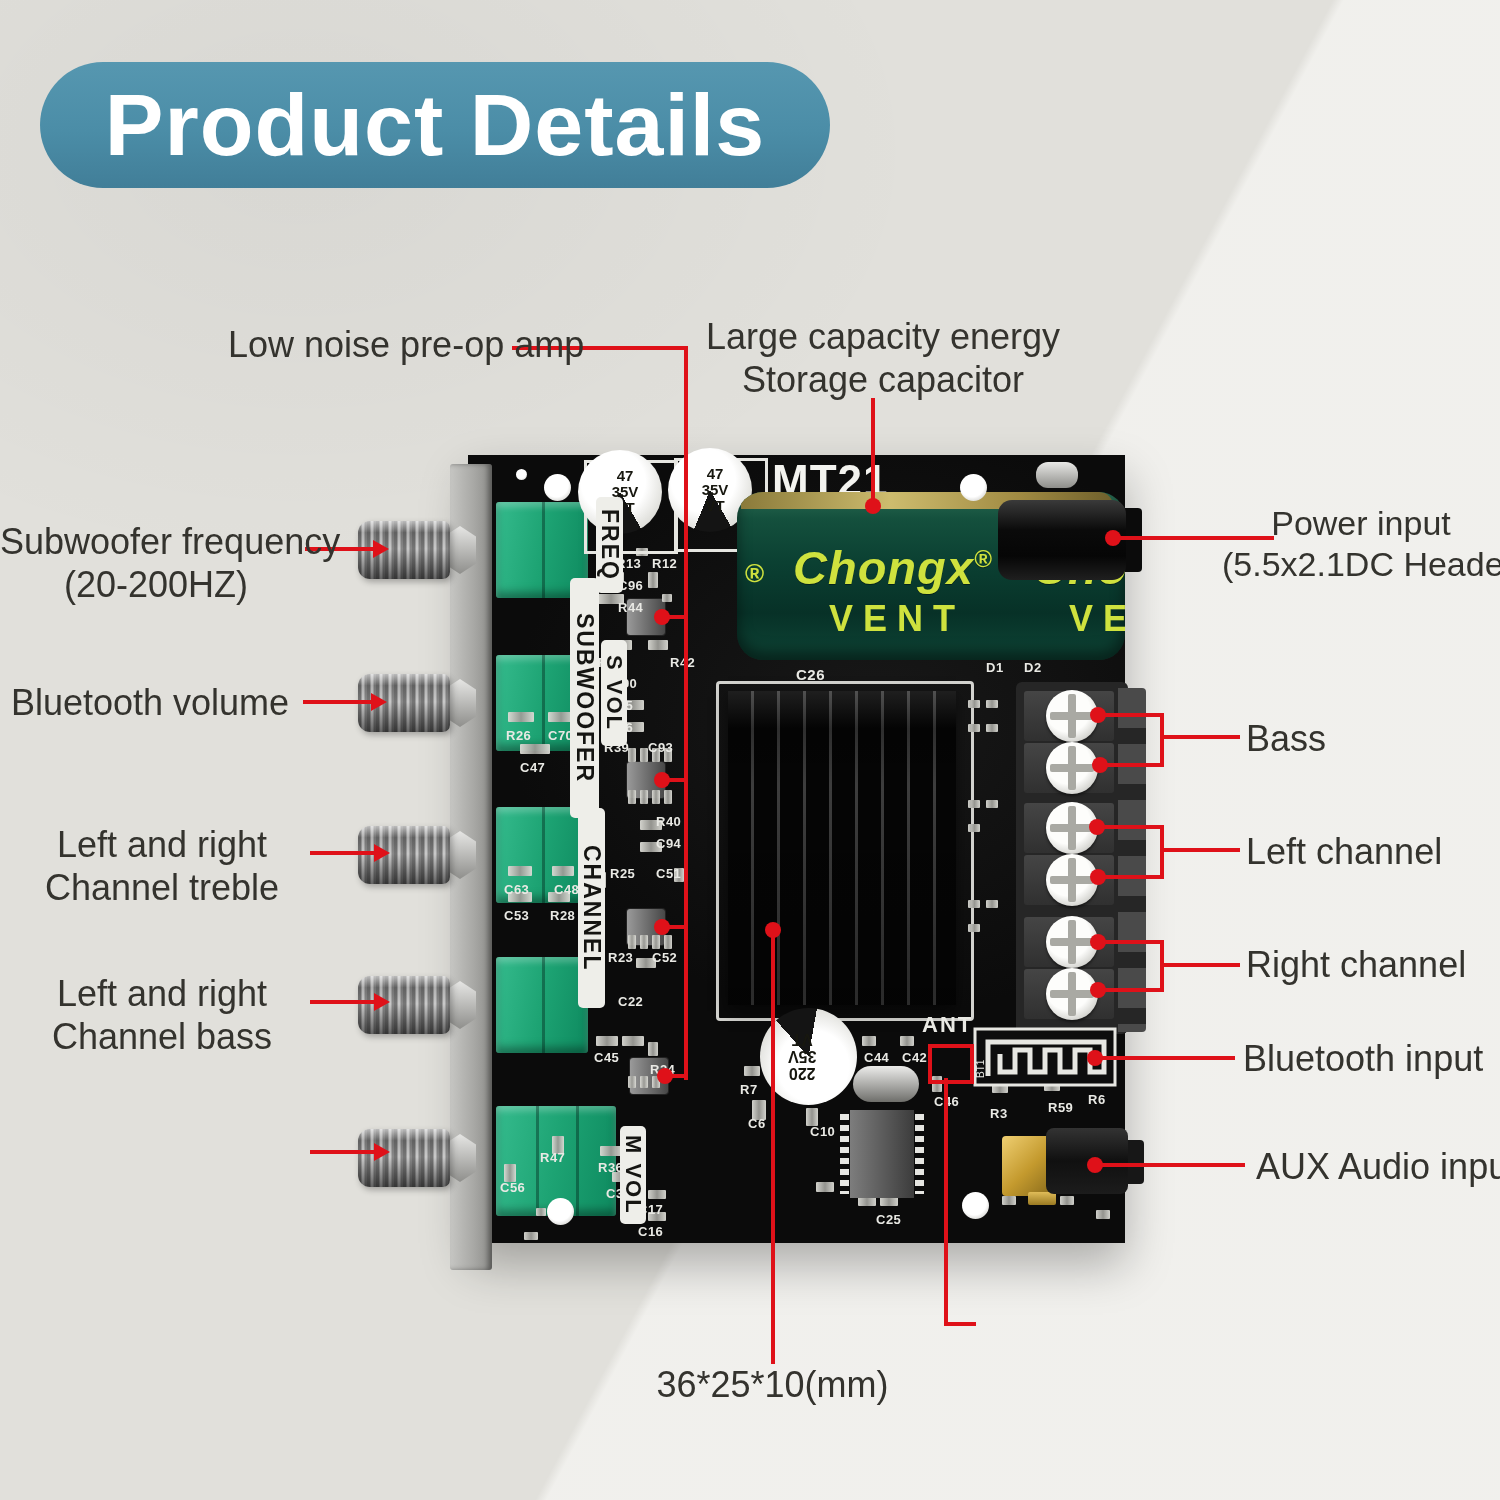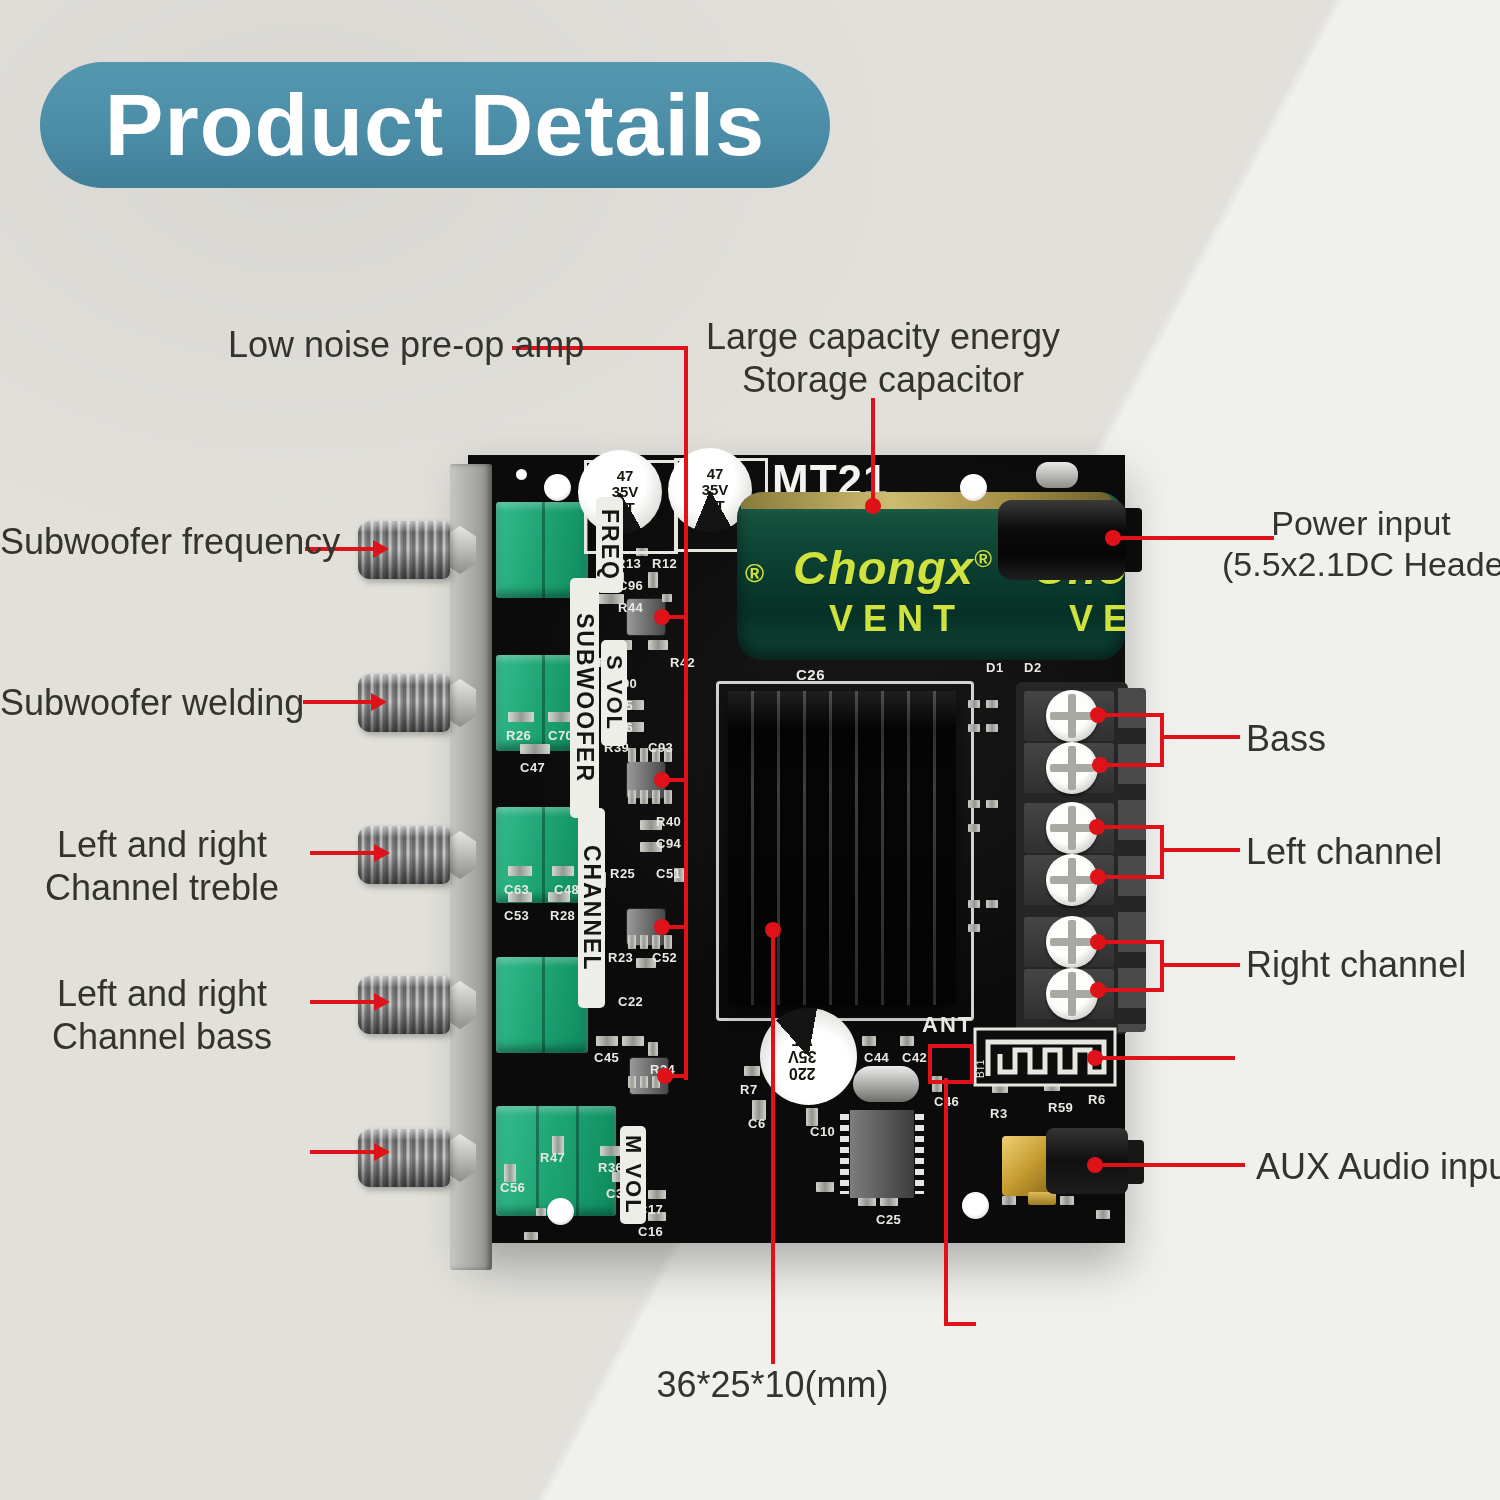--- a/index.html
+++ b/index.html
@@ -433,23 +433,24 @@
 
   <div class="abs lbl" style="left:228px;top:323px;width:320px;">
     <div>Low noise pre-op amp</div>
   </div>
   <div class="abs lbl c" style="left:688px;top:315px;width:390px;">
     <div>Large capacity energy</div>
       <div>Storage capacitor</div>
   </div>
   <div class="abs lbl c" style="left:0px;top:520px;width:312px;">
     <div>Subwoofer frequency</div>
+      <div>(20-200HZ)</div>
   </div>
   <div class="abs lbl c" style="left:0px;top:681px;width:300px;">
-    <div>Subwoofer welding</div>
+    <div>Bluetooth volume</div>
   </div>
   <div class="abs lbl c" style="left:28px;top:823px;width:268px;">
     <div>Left and right</div>
       <div>Channel treble</div>
   </div>
   <div class="abs lbl c" style="left:28px;top:972px;width:268px;">
     <div>Left and right</div>
       <div>Channel bass</div>
   </div>
   <div class="abs lbl c small" style="left:1222px;top:503px;width:278px;">
@@ -458,20 +459,23 @@
   </div>
   <div class="abs lbl" style="left:1246px;top:717px;">
     <div>Bass</div>
   </div>
   <div class="abs lbl" style="left:1246px;top:830px;">
     <div>Left channel</div>
   </div>
   <div class="abs lbl" style="left:1246px;top:943px;">
     <div>Right channel</div>
   </div>
+  <div class="abs lbl" style="left:1243px;top:1037px;">
+    <div>Bluetooth input</div>
+  </div>
   <div class="abs lbl" style="left:1256px;top:1145px;">
     <div>AUX Audio input</div>
   </div>
   <div class="abs lbl c" style="left:645px;top:1363px;width:255px;">
     <div>36*25*10(mm)</div>
   </div>
 
 </div>
 
 </body></html>

